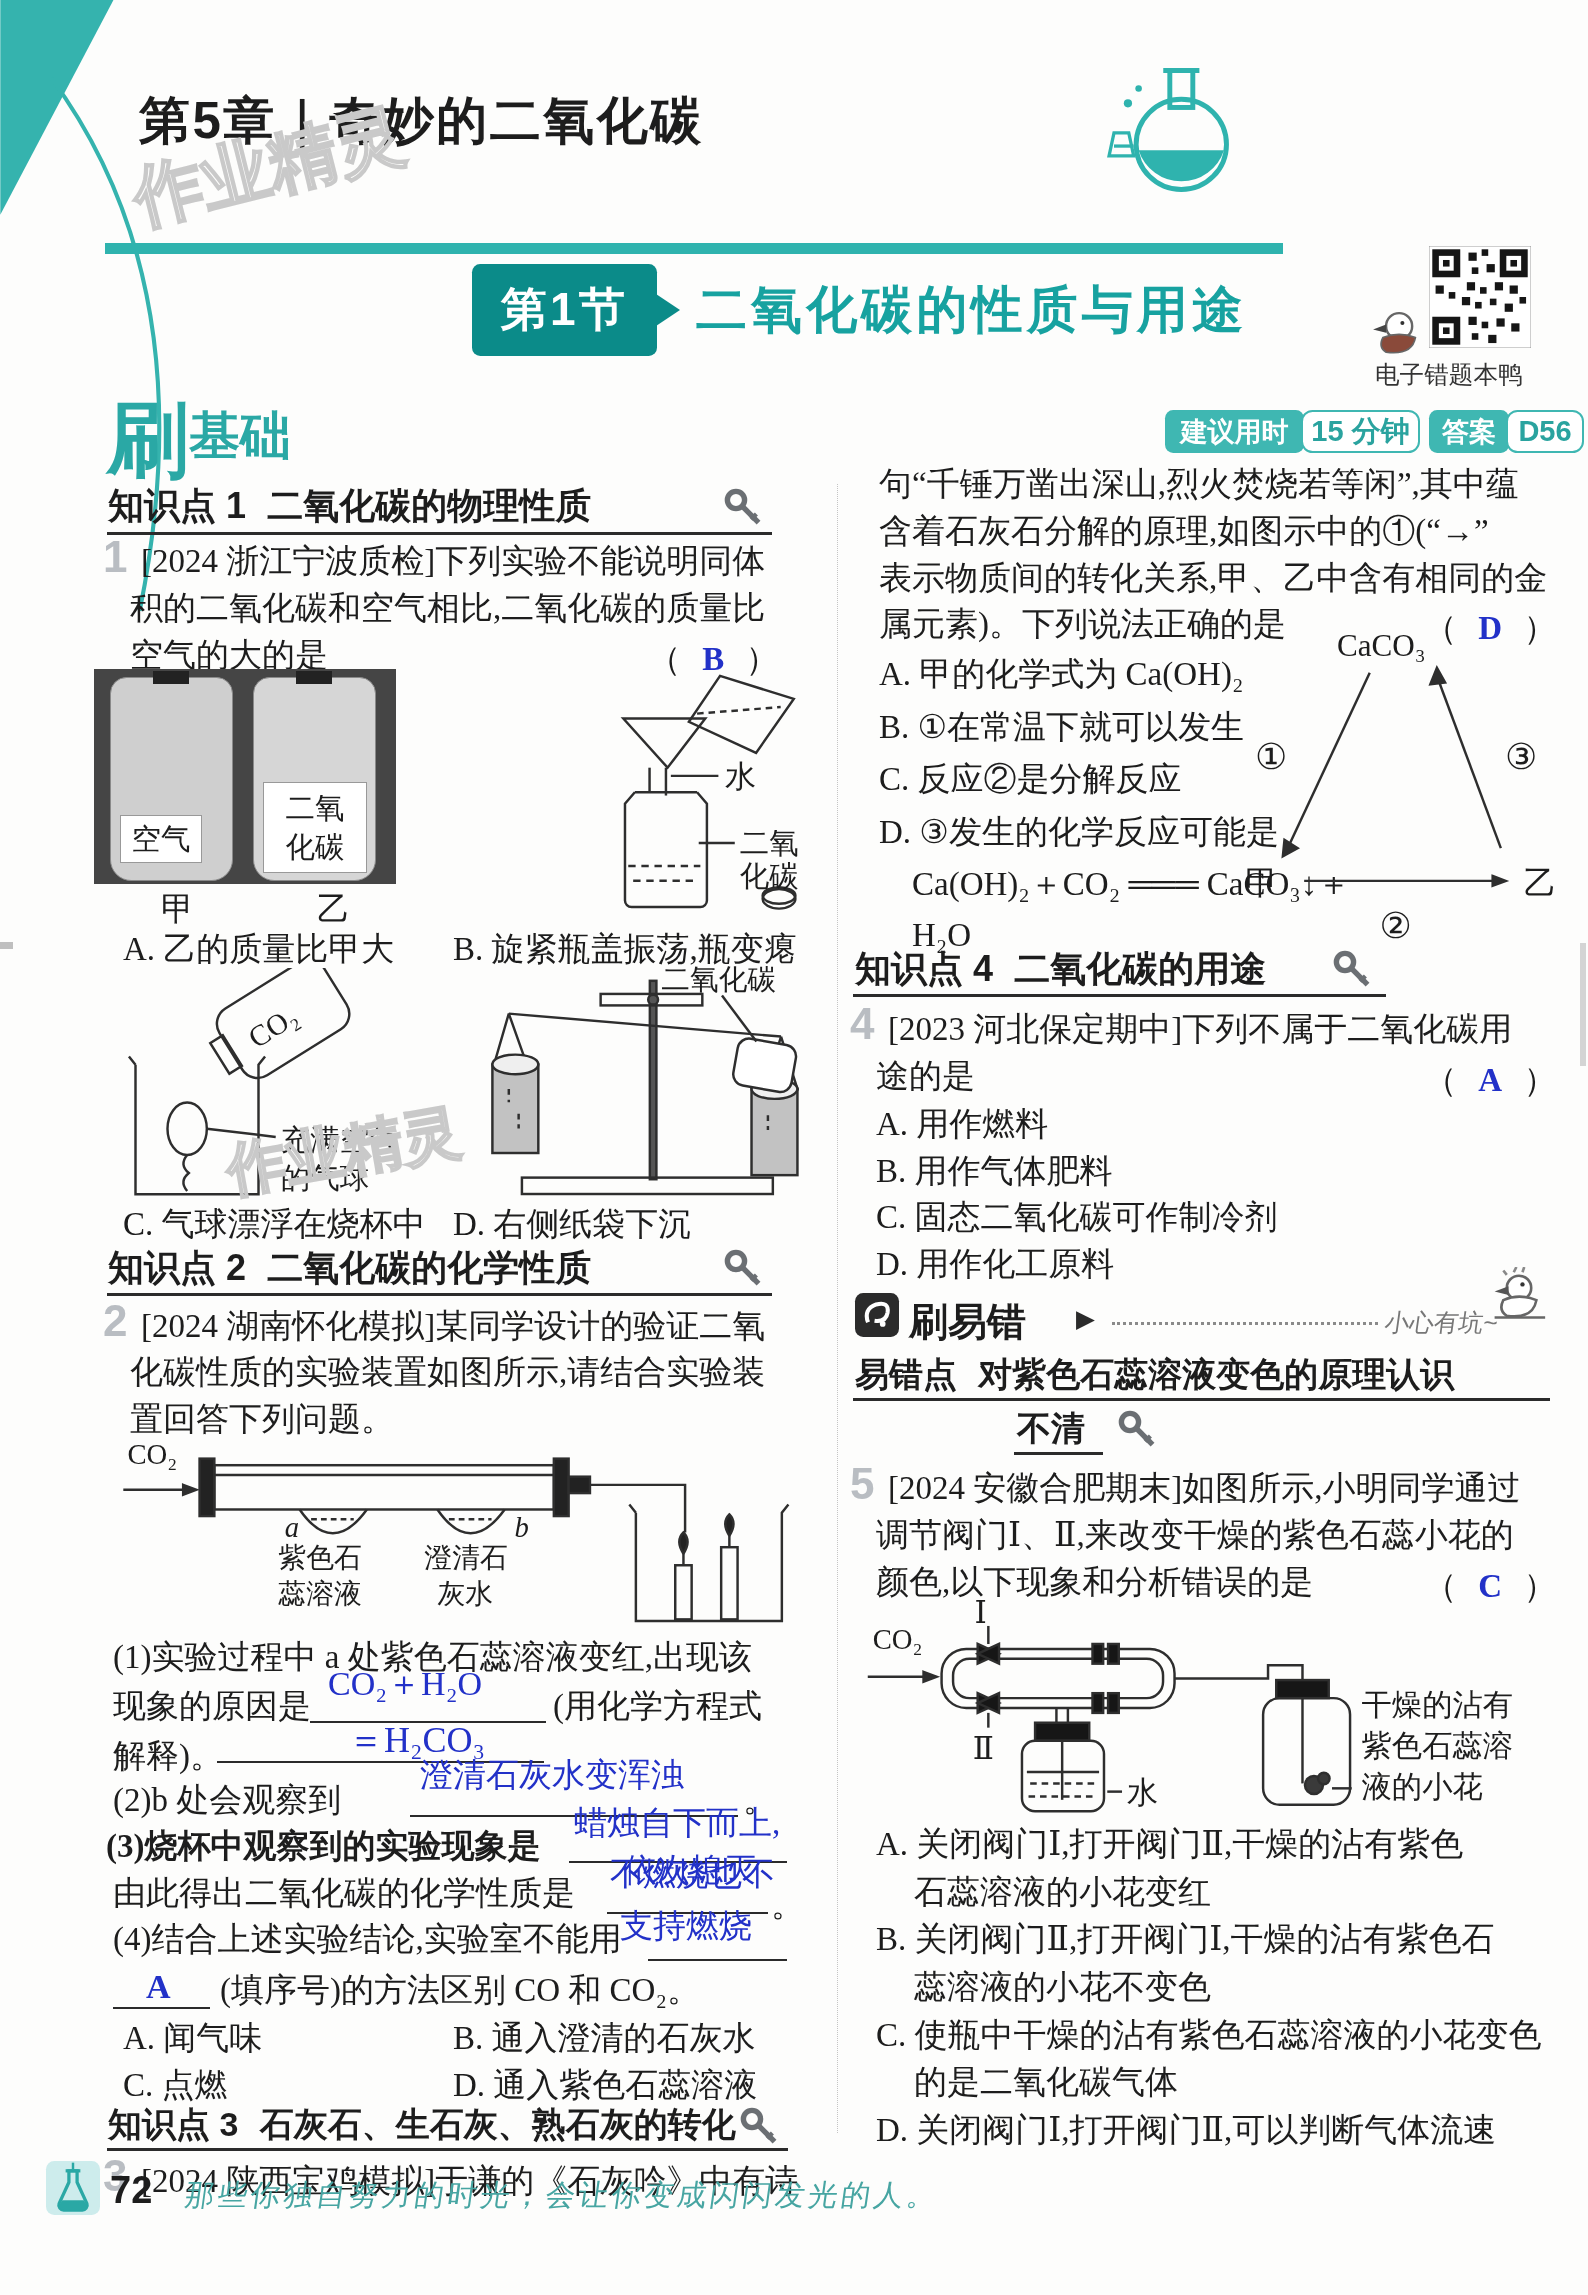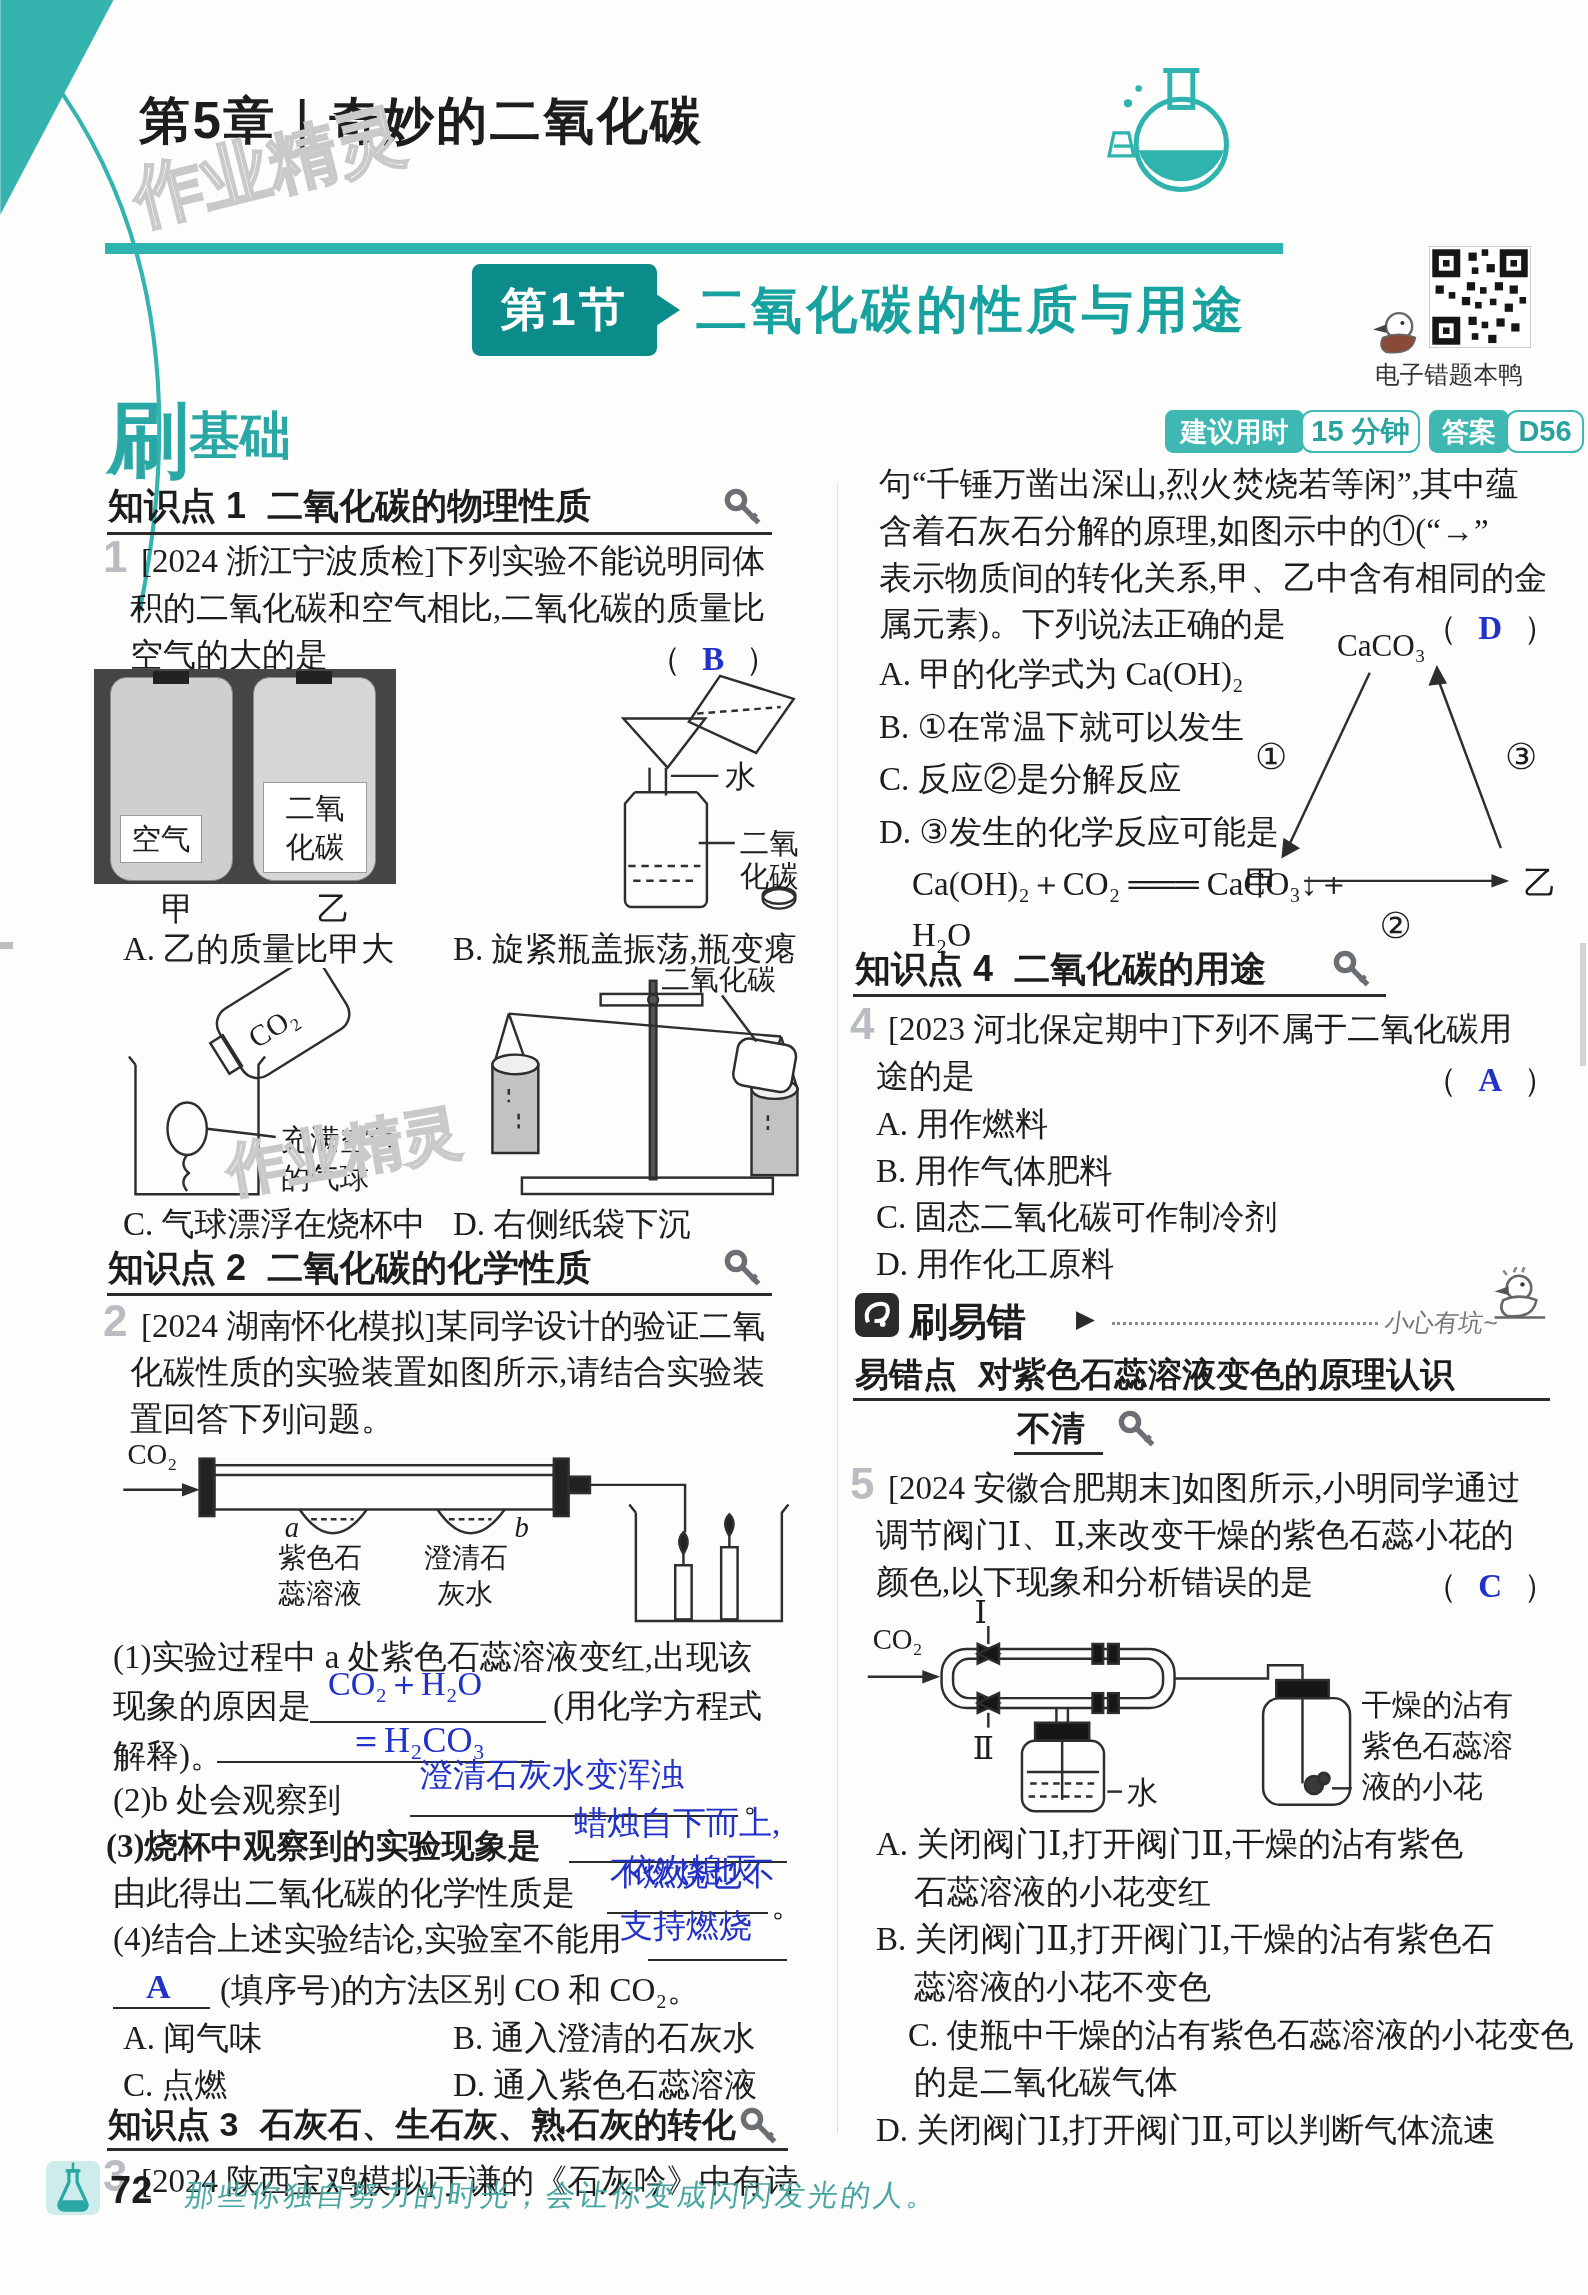--- a/index.html
+++ b/index.html
@@ -453,21 +453,21 @@
   <text x="334" y="250" font-size="38">水</text>
   <text x="620" y="142" font-size="37">干燥的沾有</text>
   <text x="620" y="192" font-size="37">紫色石蕊溶</text>
   <text x="620" y="242" font-size="37">液的小花</text>
 </svg>
 
 <div class="abs bt" style="left:876px;top:1826px;">A. 关闭阀门Ⅰ,打开阀门Ⅱ,干燥的沾有紫色</div>
 <div class="abs bt" style="left:914px;top:1874px;">石蕊溶液的小花变红</div>
 <div class="abs bt" style="left:876px;top:1921px;">B. 关闭阀门Ⅱ,打开阀门Ⅰ,干燥的沾有紫色石</div>
 <div class="abs bt" style="left:914px;top:1969px;">蕊溶液的小花不变色</div>
-<div class="abs bt" style="left:876px;top:2017px;margin-left:32px;">C. 使瓶中干燥的沾有紫色石蕊溶液的小花变色</div>
+<div class="abs bt" style="left:876px;top:2017px;">C. 使瓶中干燥的沾有紫色石蕊溶液的小花变色</div>
 <div class="abs bt" style="left:914px;top:2064px;">的是二氧化碳气体</div>
 <div class="abs bt" style="left:876px;top:2112px;">D. 关闭阀门Ⅰ,打开阀门Ⅱ,可以判断气体流速</div>
 
 <div class="abs" style="left:46px;top:2161px;width:54px;height:54px;background:#cdecec;border-radius:8.2px;">
   <svg width="54" height="54" viewBox="0 0 66 66">
     <path d="M28,12 h10 v14 l12,26 a6,6 0 0 1 -6,8 h-22 a6,6 0 0 1 -6,-8 l12,-26 z" fill="none" stroke="#2aa8a5" stroke-width="4"></path>
     <path d="M20,48 h26 l4,6 a6,6 0 0 1 -6,6 h-22 a6,6 0 0 1 -6,-6 z" fill="#2aa8a5"></path>
     <line x1="24" y1="12" x2="42" y2="12" stroke="#2aa8a5" stroke-width="4"></line>
     <line x1="33" y1="2" x2="33" y2="10" stroke="#2aa8a5" stroke-width="3"></line>
   </svg>

